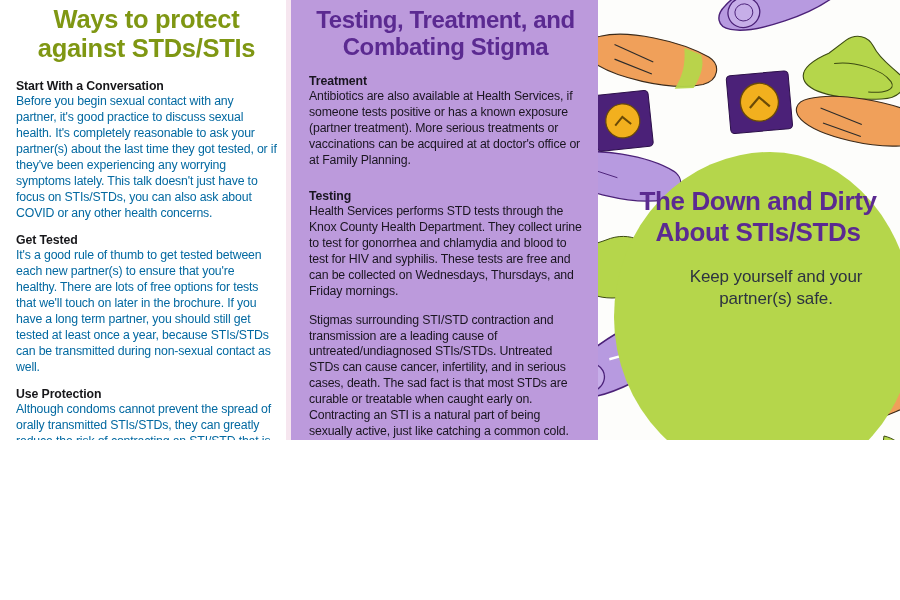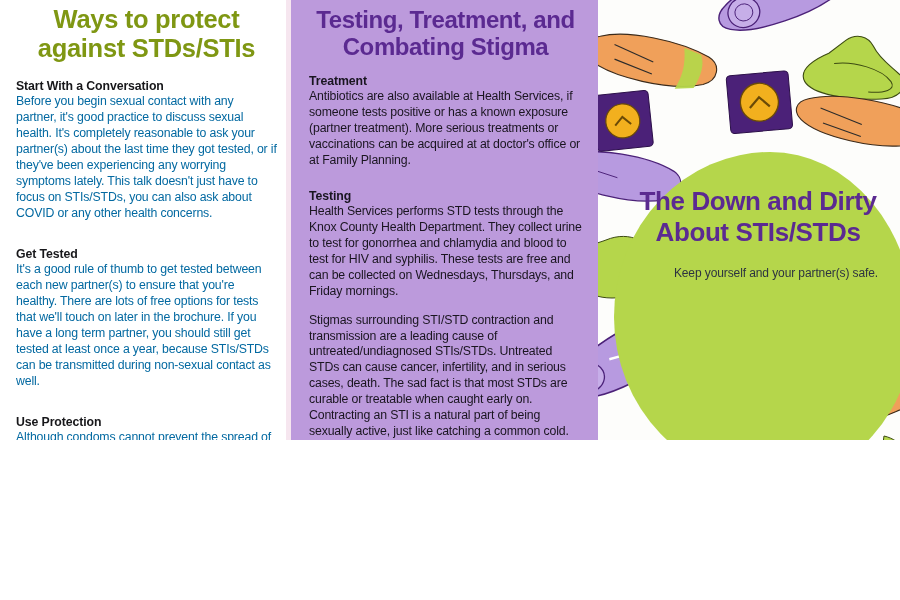--- a/index.html
+++ b/index.html
@@ -34,21 +34,21 @@
   }
   #left-title {
     font-size: 25.5px;
     line-height: 1.14;
     font-weight: bold;
     color: #7f9713;
     text-align: center;
     letter-spacing: -0.3px;
     padding: 1px 2px 0 2px;
   }
-  .section { margin-top: 25px; }
+  .section { margin-top: 11px; }
   .section-first { margin-top: 16px; }
   .sec-head {
     font-size: 12.3px;
     font-weight: bold;
     color: #17171a;
     line-height: 1.25;
     letter-spacing: -0.1px;
   }
   .sec-body {
     font-size: 12.3px;
@@ -111,21 +111,21 @@
   }
   #cover-title {
     font-size: 26px;
     line-height: 1.18;
     font-weight: bold;
     color: #5b2a91;
     letter-spacing: -0.4px;
   }
   #cover-sub {
     margin-top: 19px;
-    font-size: 12px;
+    font-size: 17px;
     line-height: 1.3;
     color: #2d3340;
     letter-spacing: -0.1px;
     padding-left: 36px;
   }
 
   
   #logo-wrap {
     position: absolute;
     z-index: 4;

